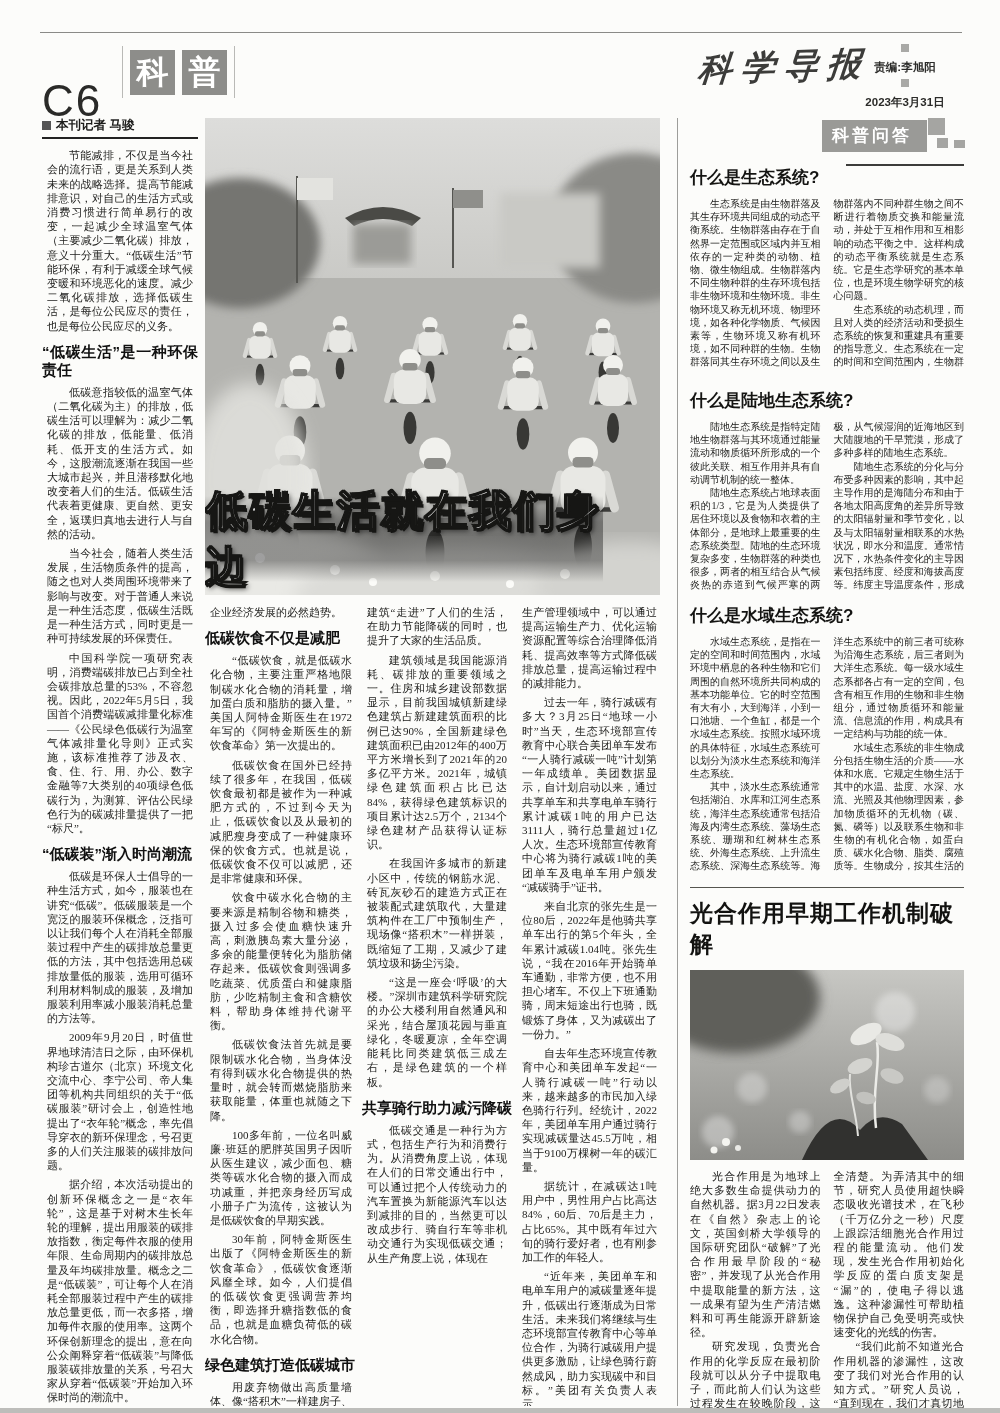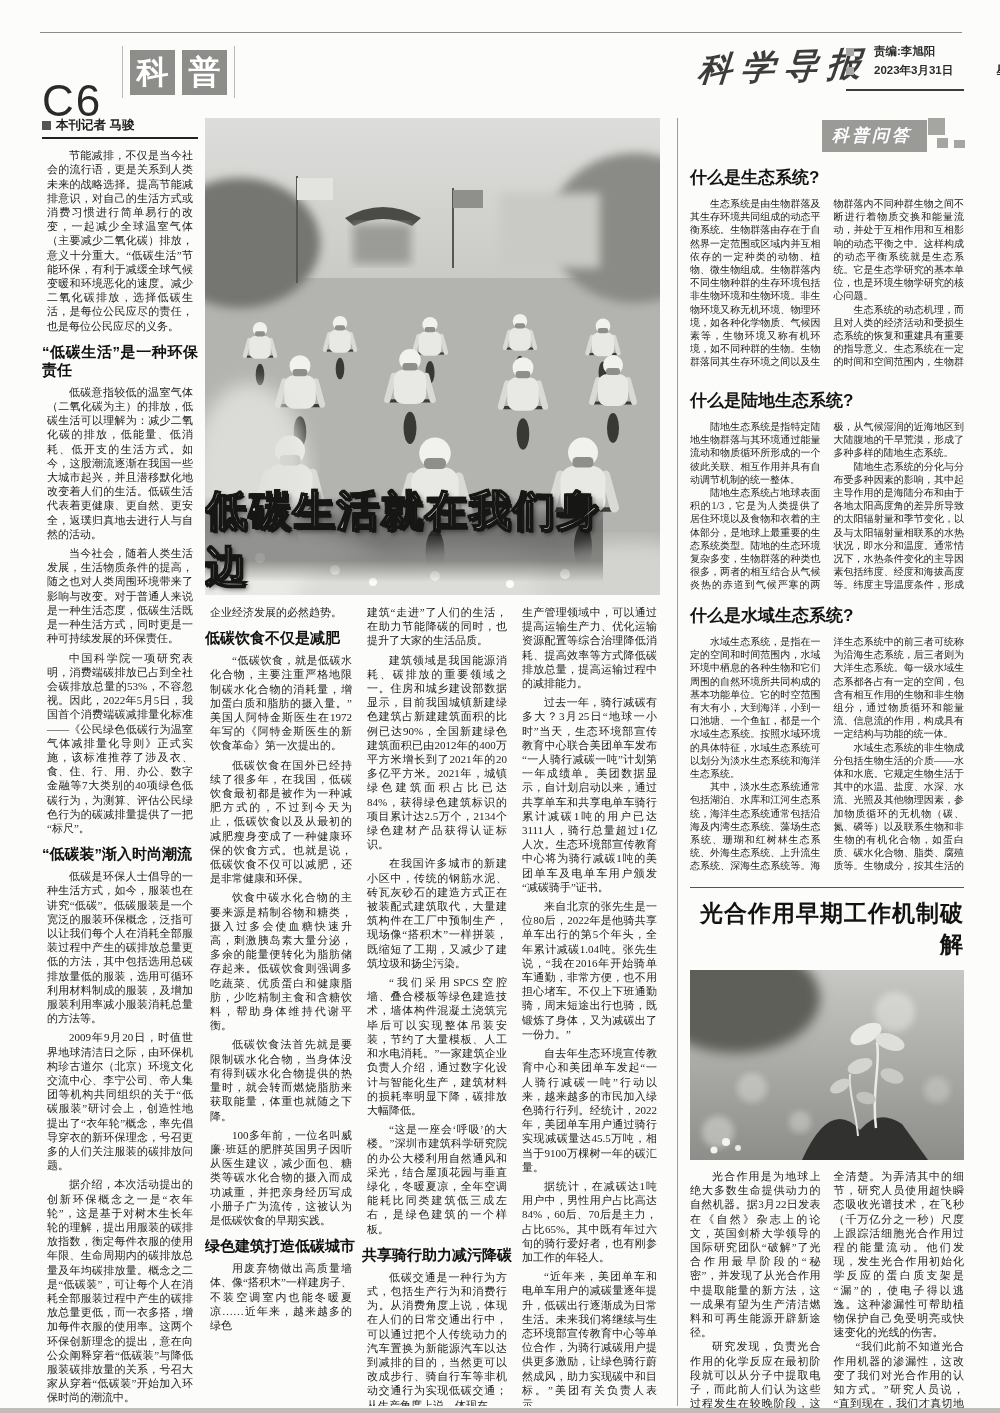--- a/index.html
+++ b/index.html
@@ -11,21 +11,21 @@
           font-size:44px;color:#2a2a28;letter-spacing:2px;margin-top:36px;}
   .secwrap{position:absolute;left:122px;top:46px;display:flex;gap:7px;align-items:center;}
   .secbar{width:1px;height:52px;background:#b9b9b6;}
   .secbox{width:45px;height:45px;background:#8d8d8a;color:#fff;font-family:"Liberation Sans",sans-serif;
           font-weight:bold;font-size:32px;line-height:45px;text-align:center;}
   .masthead{position:absolute;left:698px;top:44px;font-family:"DejaVu Serif",serif;font-style:italic;
             font-weight:bold;font-size:34px;letter-spacing:9px;color:#3c3c3a;
             transform:rotate(-2deg) skewX(-7deg);}
   .edblock{position:absolute;left:846px;top:44px;width:118px;font-family:"Liberation Sans",sans-serif;
            font-size:11.5px;font-weight:bold;color:#2b2b29;border-bottom:2px solid #3c3c3a;padding-bottom:7px;}
-  .edblock .row{display:flex;align-items:center;gap:20px;margin-bottom:4px;white-space:nowrap;}
+  .edblock .row{display:flex;align-items:center;gap:8px;margin-bottom:4px;white-space:nowrap;flex-direction:column;}
   .gsq{display:inline-block;width:8px;height:8px;background:#a9a9a6;flex:0 0 auto;}
   
   .col{position:absolute;overflow:hidden;text-align:justify;font-size:11px;line-height:14.2px;}
   .col p{margin:5px;text-indent:2em;}
   .col p.cont{text-indent:0;}
   .chead{font-family:"Liberation Sans",sans-serif;font-weight:bold;font-size:15px;
          margin:10px 0 6px 0;line-height:1.2;color:#111;}
   .byline{font-family:"Liberation Sans",sans-serif;font-weight:bold;font-size:12.5px;
           border-bottom:2px solid #222;padding-bottom:5px;margin-bottom:9px;
           display:flex;align-items:center;gap:5px;}
@@ -37,32 +37,32 @@
       display:flex;align-items:center;justify-content:flex-start;}
   .overlaytext{font-family:"Liberation Sans",sans-serif;font-weight:bold;font-size:42px;letter-spacing:2px;
       color:#fff;-webkit-text-stroke:1.5px #161614;
       text-shadow:2px 2px 0 #161614,-1px -1px 0 #161614,1px -1px 0 #161614,-1px 1px 0 #161614,3px 3px 5px rgba(0,0,0,.6);}
   
   .vrule{position:absolute;left:677px;top:118px;width:1px;height:1288px;background:#9d9d9a;}
   .right{position:absolute;left:690px;top:118px;width:274px;height:1292px;}
   .qa-badge-row{position:relative;height:40px;}
   .qa-badge{position:absolute;left:132px;top:2px;background:#9a9a97;color:#fff;
             font-family:"Liberation Sans",sans-serif;font-weight:bold;font-size:17px;
-            letter-spacing:3px;padding:4px 15px 5px 10px;font-style:italic;}
+            letter-spacing:3px;padding:4px 15px 5px 10px;}
   .deco1{position:absolute;left:238px;top:0;width:17px;height:17px;background:#a5a5a2;}
   .deco2{position:absolute;left:247px;top:20px;width:11px;height:10px;background:#a5a5a2;}
   .deco3{position:absolute;left:264px;top:22px;width:11px;height:8px;background:#a5a5a2;}
   .qa-q{font-family:"Liberation Sans",sans-serif;font-weight:bold;font-size:17px;
         margin:8px 0 8px 0;color:#141412;}
   .qa-cols{column-count:2;column-gap:13px;column-fill:auto;overflow:hidden;
            text-align:justify;font-size:10px;line-height:13.2px;}
   .qa-cols p{margin:0;text-indent:2em;}
   .qarule{height:1px;background:#55554f;margin:12px 0 10px 0;}
   .pa-title{font-family:"Liberation Sans",sans-serif;font-weight:bold;font-size:23px;
-            text-align:right;margin:2px 0 10px 0;letter-spacing:1px;color:#121210;}
+            text-align:left;margin:2px 0 10px 0;letter-spacing:1px;color:#121210;}
   .plantphoto{width:274px;height:190px;overflow:hidden;background:#a9a9a6;}
   .pa-cols{margin-top:9px;height:300px;column-count:2;column-gap:13px;column-fill:auto;
            overflow:hidden;text-align:justify;font-size:11px;line-height:14.2px;}
   .pa-cols p{margin:0;text-indent:2em;}
   .botedge{position:absolute;left:0;bottom:0;width:1000px;height:5px;background:#bdbdba;}
 </style>
 </head>
 <body>
 
 <div class="page">
@@ -168,29 +168,29 @@
   </div>
 
   <div class="col" style="left:205px;top:600px;width:152px;height:806px;">
     <p class="cont">企业经济发展的必然趋势。</p>
     <h2 class="chead">低碳饮食不仅是减肥</h2>
     <p>“低碳饮食，就是低碳水化合物，主要注重严格地限制碳水化合物的消耗量，增加蛋白质和脂肪的摄入量。”美国人阿特金斯医生在1972年写的《阿特金斯医生的新饮食革命》第一次提出的。</p>
     <p>低碳饮食在国外已经持续了很多年，在我国，低碳饮食最初都是被作为一种减肥方式的，不过到今天为止，低碳饮食以及从最初的减肥瘦身变成了一种健康环保的饮食方式。也就是说，低碳饮食不仅可以减肥，还是非常健康和环保。</p>
     <p>饮食中碳水化合物的主要来源是精制谷物和糖类，摄入过多会使血糖快速升高，刺激胰岛素大量分泌，多余的能量便转化为脂肪储存起来。低碳饮食则强调多吃蔬菜、优质蛋白和健康脂肪，少吃精制主食和含糖饮料，帮助身体维持代谢平衡。</p>
     <p>低碳饮食法首先就是要限制碳水化合物，当身体没有得到碳水化合物提供的热量时，就会转而燃烧脂肪来获取能量，体重也就随之下降。</p>
     <p>100多年前，一位名叫威廉·班廷的肥胖英国男子因听从医生建议，减少面包、糖类等碳水化合物的摄入而成功减重，并把亲身经历写成小册子广为流传，这被认为是低碳饮食的早期实践。</p>
+    <p>30年前，阿特金斯医生出版了《阿特金斯医生的新饮食革命》，低碳饮食逐渐风靡全球。如今，人们提倡的低碳饮食更强调营养均衡，即选择升糖指数低的食品，也就是血糖负荷低的碳水化合物。</p>
     <h2 class="chead">绿色建筑打造低碳城市</h2>
     <p>用废弃物做出高质量墙体、像“搭积木”一样建房子、不装空调室内也能冬暖夏凉……近年来，越来越多的绿色</p>
   </div>
 
   <div class="col" style="left:362px;top:600px;width:150px;height:806px;">
     <p class="cont">建筑“走进”了人们的生活，在助力节能降碳的同时，也提升了大家的生活品质。</p>
     <p>建筑领域是我国能源消耗、碳排放的重要领域之一。住房和城乡建设部数据显示，目前我国城镇新建绿色建筑占新建建筑面积的比例已达90%，全国新建绿色建筑面积已由2012年的400万平方米增长到了2021年的20多亿平方米。2021年，城镇绿色建筑面积占比已达84%，获得绿色建筑标识的项目累计达2.5万个，2134个绿色建材产品获得认证标识。</p>
     <p>在我国许多城市的新建小区中，传统的钢筋水泥、砖瓦灰砂石的建造方式正在被装配式建筑取代，大量建筑构件在工厂中预制生产，现场像“搭积木”一样拼装，既缩短了工期，又减少了建筑垃圾和扬尘污染。</p>
-    <p>“我们采用SPCS空腔墙、叠合楼板等绿色建造技术，墙体构件混凝土浇筑完毕后可以实现整体吊装安装，节约了大量模板、人工和水电消耗。”一家建筑企业负责人介绍，通过数字化设计与智能化生产，建筑材料的损耗率明显下降，碳排放大幅降低。</p>
     <p>“这是一座会‘呼吸’的大楼。”深圳市建筑科学研究院的办公大楼利用自然通风和采光，结合屋顶花园与垂直绿化，冬暖夏凉，全年空调能耗比同类建筑低三成左右，是绿色建筑的一个样板。</p>
     <h2 class="chead">共享骑行助力减污降碳</h2>
     <p>低碳交通是一种行为方式，包括生产行为和消费行为。从消费角度上说，体现在人们的日常交通出行中，可以通过把个人传统动力的汽车置换为新能源汽车以达到减排的目的，当然更可以改成步行、骑自行车等非机动交通行为实现低碳交通；从生产角度上说，体现在</p>
   </div>
 
   <div class="col" style="left:517px;top:600px;width:145px;height:806px;">
     <p class="cont">生产管理领域中，可以通过提高运输生产力、优化运输资源配置等综合治理降低消耗、提高效率等方式降低碳排放总量，提高运输过程中的减排能力。</p>
     <p>过去一年，骑行减碳有多大？3月25日“地球一小时”当天，生态环境部宣传教育中心联合美团单车发布“一人骑行减碳一吨”计划第一年成绩单。美团数据显示，自计划启动以来，通过共享单车和共享电单车骑行累计减碳1吨的用户已达3111人，骑行总量超过1亿人次。生态环境部宣传教育中心将为骑行减碳1吨的美团单车及电单车用户颁发“减碳骑手”证书。</p>
     <p>来自北京的张先生是一位80后，2022年是他骑共享单车出行的第5个年头，全年累计减碳1.04吨。张先生说，“我在2016年开始骑单车通勤，非常方便，也不用担心堵车。不仅上下班通勤骑，周末短途出行也骑，既锻炼了身体，又为减碳出了一份力。”</p>
     <p>自去年生态环境宣传教育中心和美团单车发起“一人骑行减碳一吨”行动以来，越来越多的市民加入绿色骑行行列。经统计，2022年，美团单车用户通过骑行实现减碳量达45.5万吨，相当于9100万棵树一年的碳汇量。</p>

